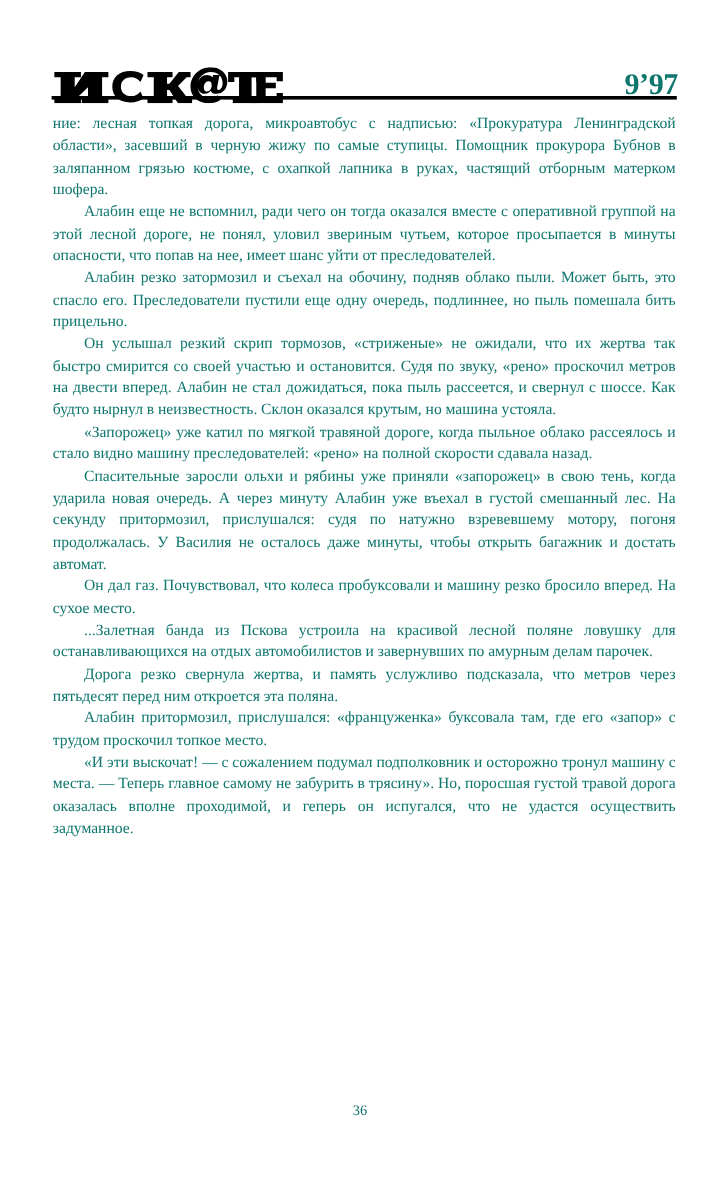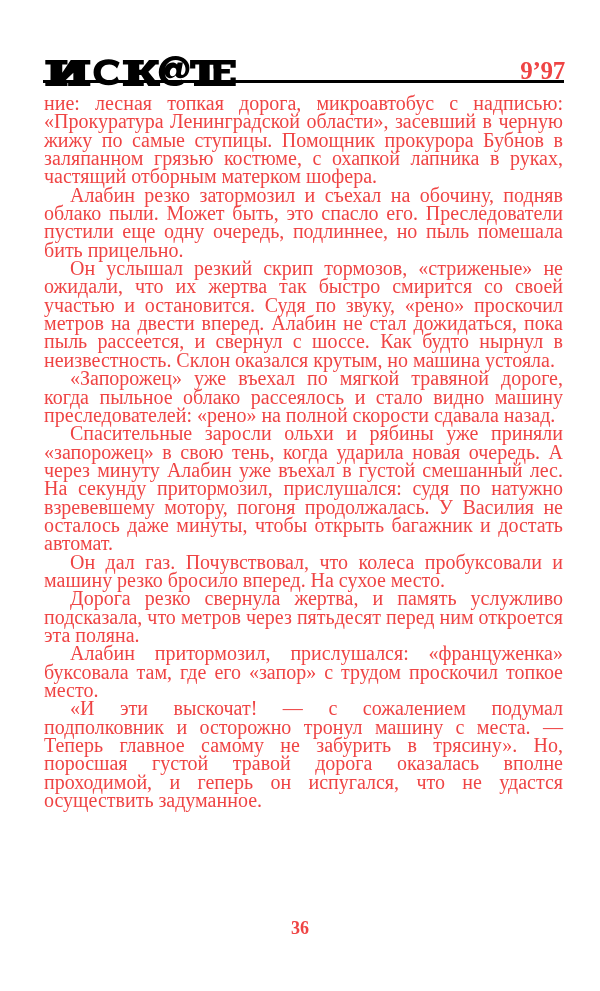--- a/index.html
+++ b/index.html
@@ -8,21 +8,21 @@
     background: #ffffff;
   }
 
   .page {
     position: relative;
     width: 600px;
     height: 991px;
     background: #ffffff;
     overflow: hidden;
     font-family: "Liberation Serif", "DejaVu Serif", serif;
-    color: #ef4444;
+    color: #0f766e;
   }
 
   
   .running-head {
     position: absolute;
     left: 44px;
     right: 35px;
     top: 44px;
     height: 40px;
     display: flex;
@@ -54,21 +54,21 @@
     height: 3px;
     background: #000000;
   }
 
   
   .body-text {
     position: absolute;
     left: 44px;
     top: 94px;
     width: 519px;
-    font-size: 20px;
+    font-size: 13px;
     line-height: 18.35px;
     text-align: justify;
     text-justify: inter-word;
     -webkit-hyphens: none;
     hyphens: none;
     word-spacing: -0.1px;
   }
 
   .body-text p {
     margin: 0;
@@ -79,22 +79,22 @@
     text-indent: 0;
   }
 
   
   .folio {
     position: absolute;
     left: 0;
     right: 0;
     top: 919px;
     text-align: center;
-    font-weight: bold;
-    font-size: 18px;
+    font-weight: normal;
+    font-size: 12px;
     line-height: 1;
   }
 </style>
 </head>
 <body>
 
 <div class="page">
 
   <div class="running-head">
 
@@ -123,25 +123,27 @@
       </g>
     </svg>
 
     <div class="issue-number">9’97</div>
   </div>
 
   <div class="head-rule"></div>
 
   <div class="body-text">
       <p class="no-indent">ние: лесная топкая дорога, микроавтобус с надписью: «Прокуратура Ленинградской области», засевший в черную жижу по самые ступицы. Помощник прокурора Бубнов в заляпанном грязью костюме, с охапкой лапника в руках, частящий отборным матерком шофера.</p>
+      <p>Алабин еще не вспомнил, ради чего он тогда оказался вместе с оперативной группой на этой лесной дороге, не понял, уловил звериным чутьем, которое просыпается в минуты опасности, что попав на нее, имеет шанс уйти от преследователей.</p>
       <p>Алабин резко затормозил и съехал на обочину, подняв облако пыли. Может быть, это спасло его. Преследователи пустили еще одну очередь, подлиннее, но пыль помешала бить прицельно.</p>
       <p>Он услышал резкий скрип тормозов, «стриженые» не ожидали, что их жертва так быстро смирится со своей участью и остановится. Судя по звуку, «рено» проскочил метров на двести вперед. Алабин не стал дожидаться, пока пыль рассеется, и свернул с шоссе. Как будто нырнул в неизвестность. Склон оказался крутым, но машина устояла.</p>
-      <p>«Запорожец» уже въехал по мягкой травяной дороге, когда пыльное облако рассеялось и стало видно машину преследователей: «рено» на полной скорости сдавала назад.</p>
+      <p>«Запорожец» уже катил по мягкой травяной дороге, когда пыльное облако рассеялось и стало видно машину преследователей: «рено» на полной скорости сдавала назад.</p>
       <p>Спасительные заросли ольхи и рябины уже приняли «запорожец» в свою тень, когда ударила новая очередь. А через минуту Алабин уже въехал в густой смешанный лес. На секунду притормозил, прислушался: судя по натужно взревевшему мотору, погоня продолжалась. У Василия не осталось даже минуты, чтобы открыть багажник и достать автомат.</p>
       <p>Он дал газ. Почувствовал, что колеса пробуксовали и машину резко бросило вперед. На сухое место.</p>
+      <p>...Залетная банда из Пскова устроила на красивой лесной поляне ловушку для останавливающихся на отдых автомобилистов и завернувших по амурным делам парочек.</p>
       <p>Дорога резко свернула жертва, и память услужливо подсказала, что метров через пятьдесят перед ним откроется эта поляна.</p>
       <p>Алабин притормозил, прислушался: «француженка» буксовала там, где его «запор» с трудом проскочил топкое место.</p>
       <p>«И эти выскочат! — с сожалением подумал подполковник и осторожно тронул машину с места. — Теперь главное самому не забурить в трясину». Но, поросшая густой травой дорога оказалась вполне проходимой, и геперь он испугался, что не удастся осуществить задуманное.</p>
     </div>
 
   <div class="folio">36</div>
 
 </div>
 
 </body></html>

